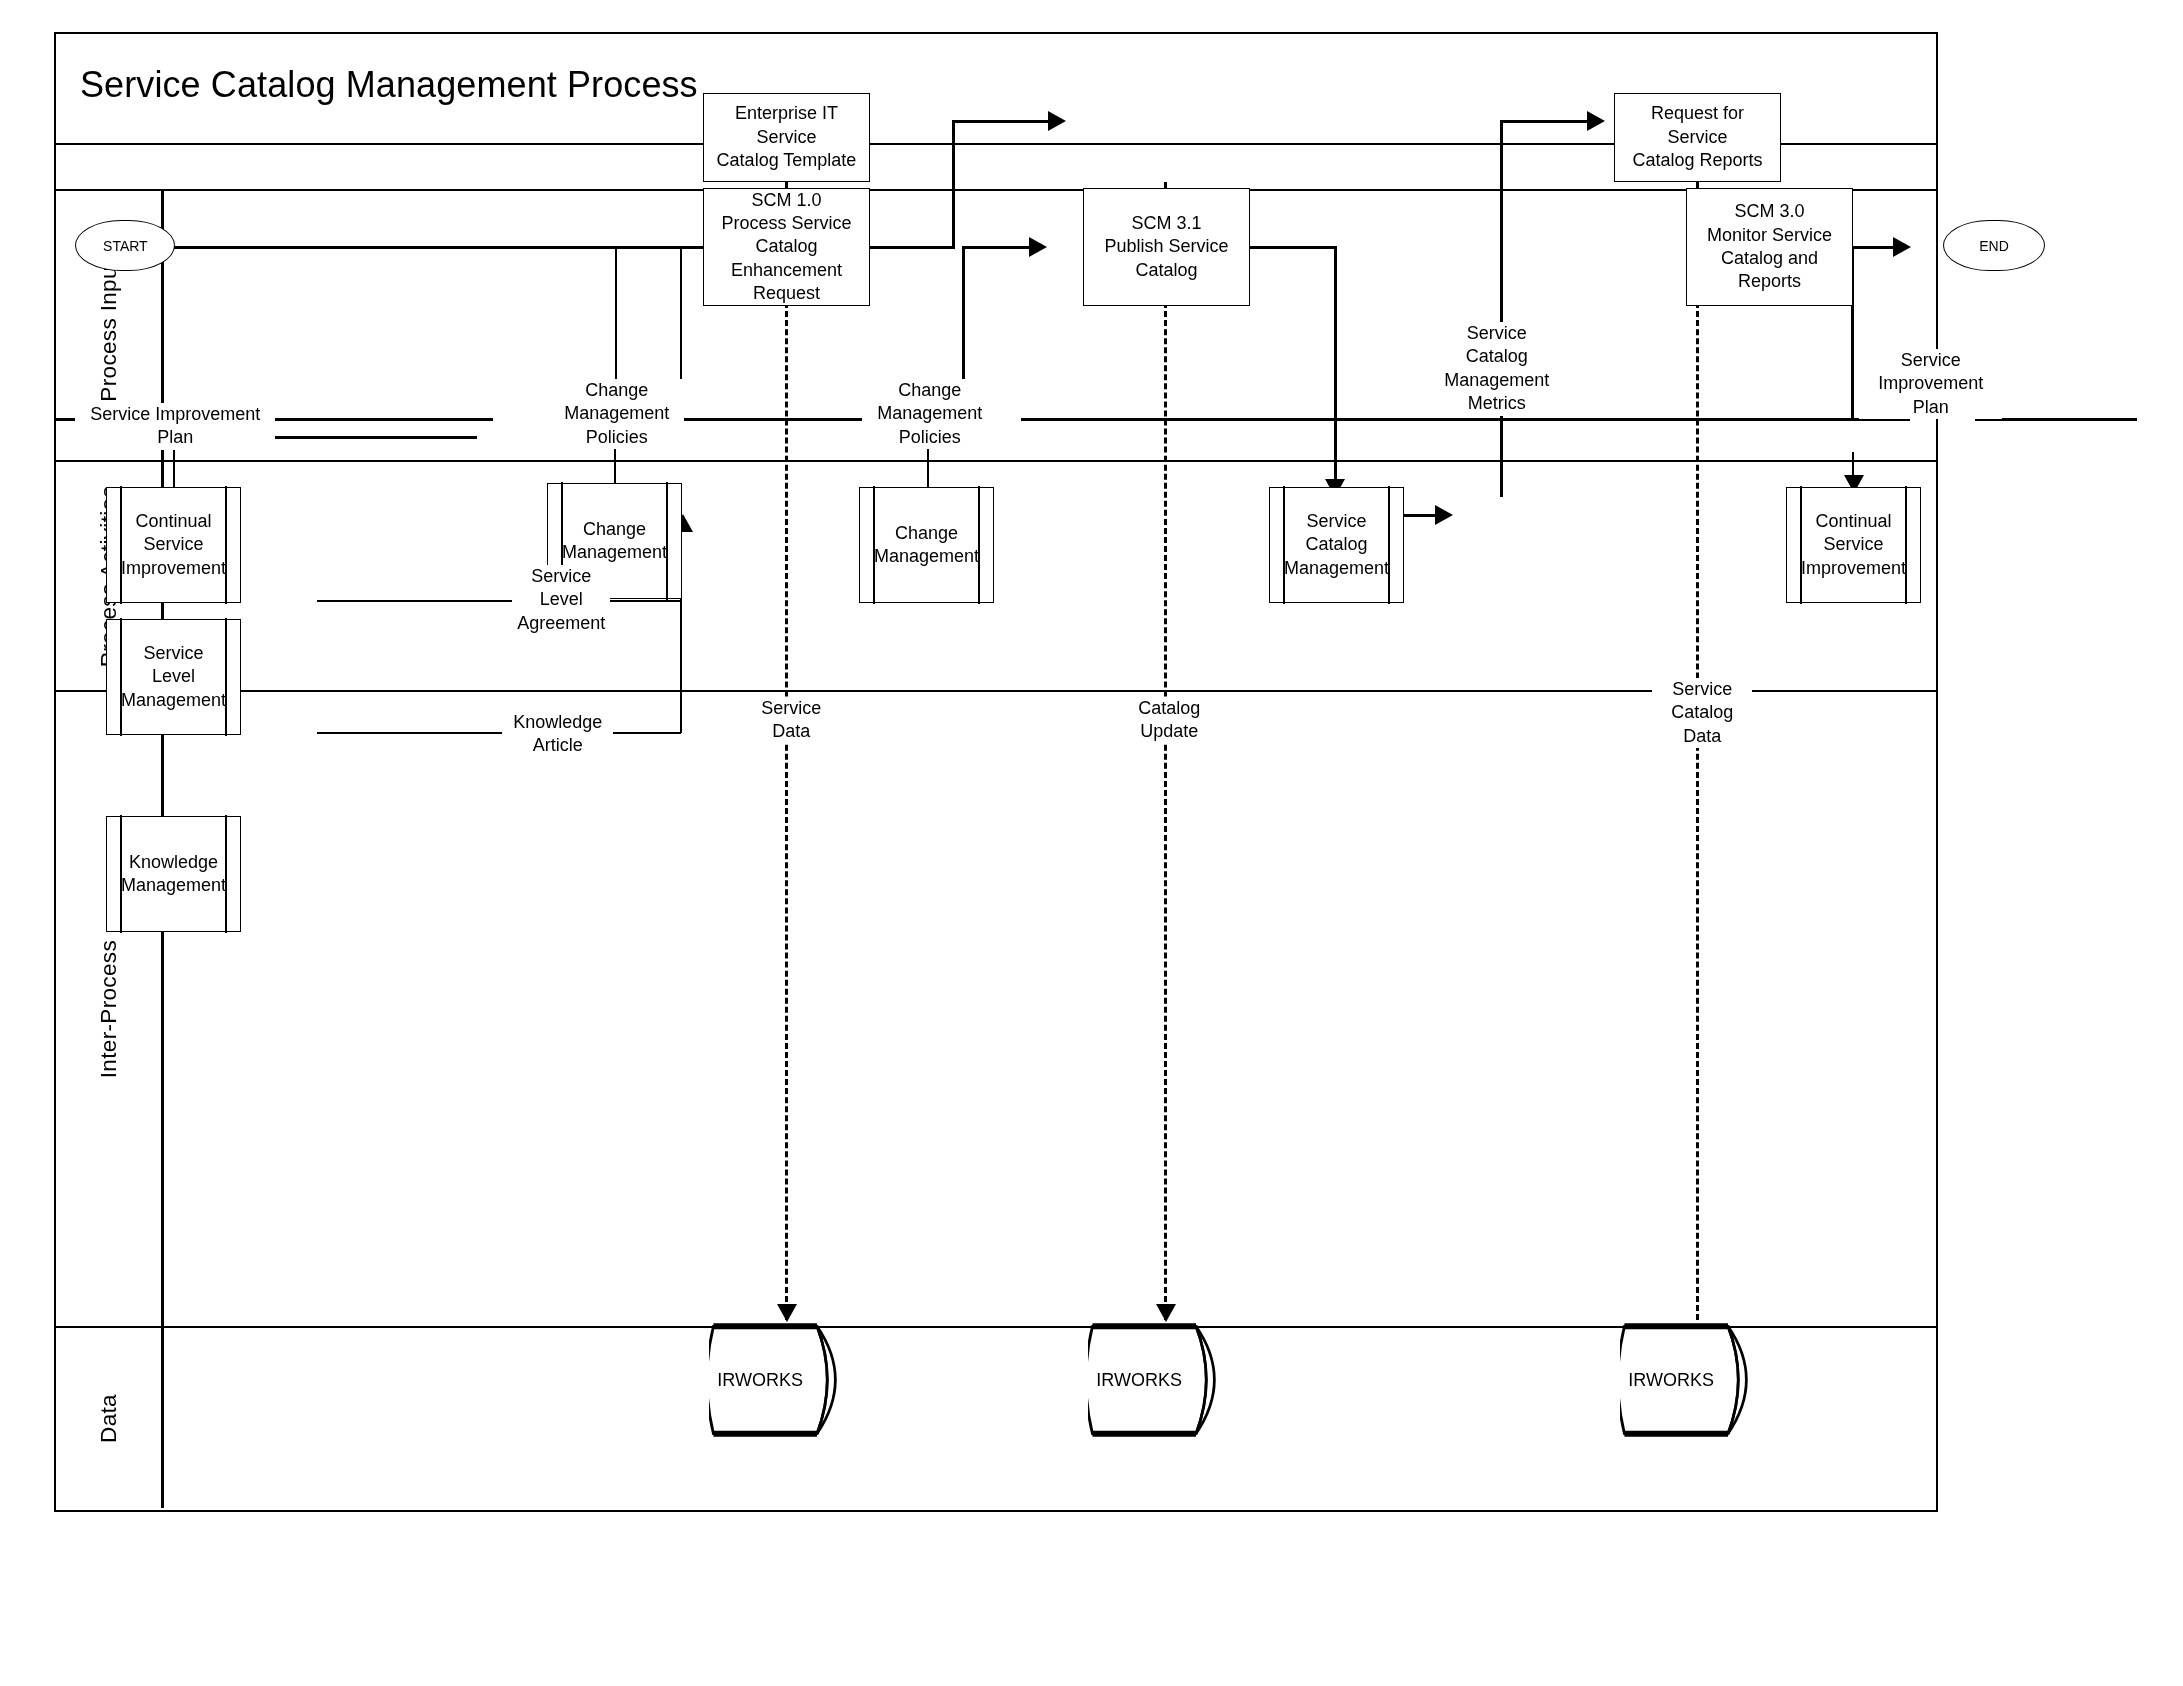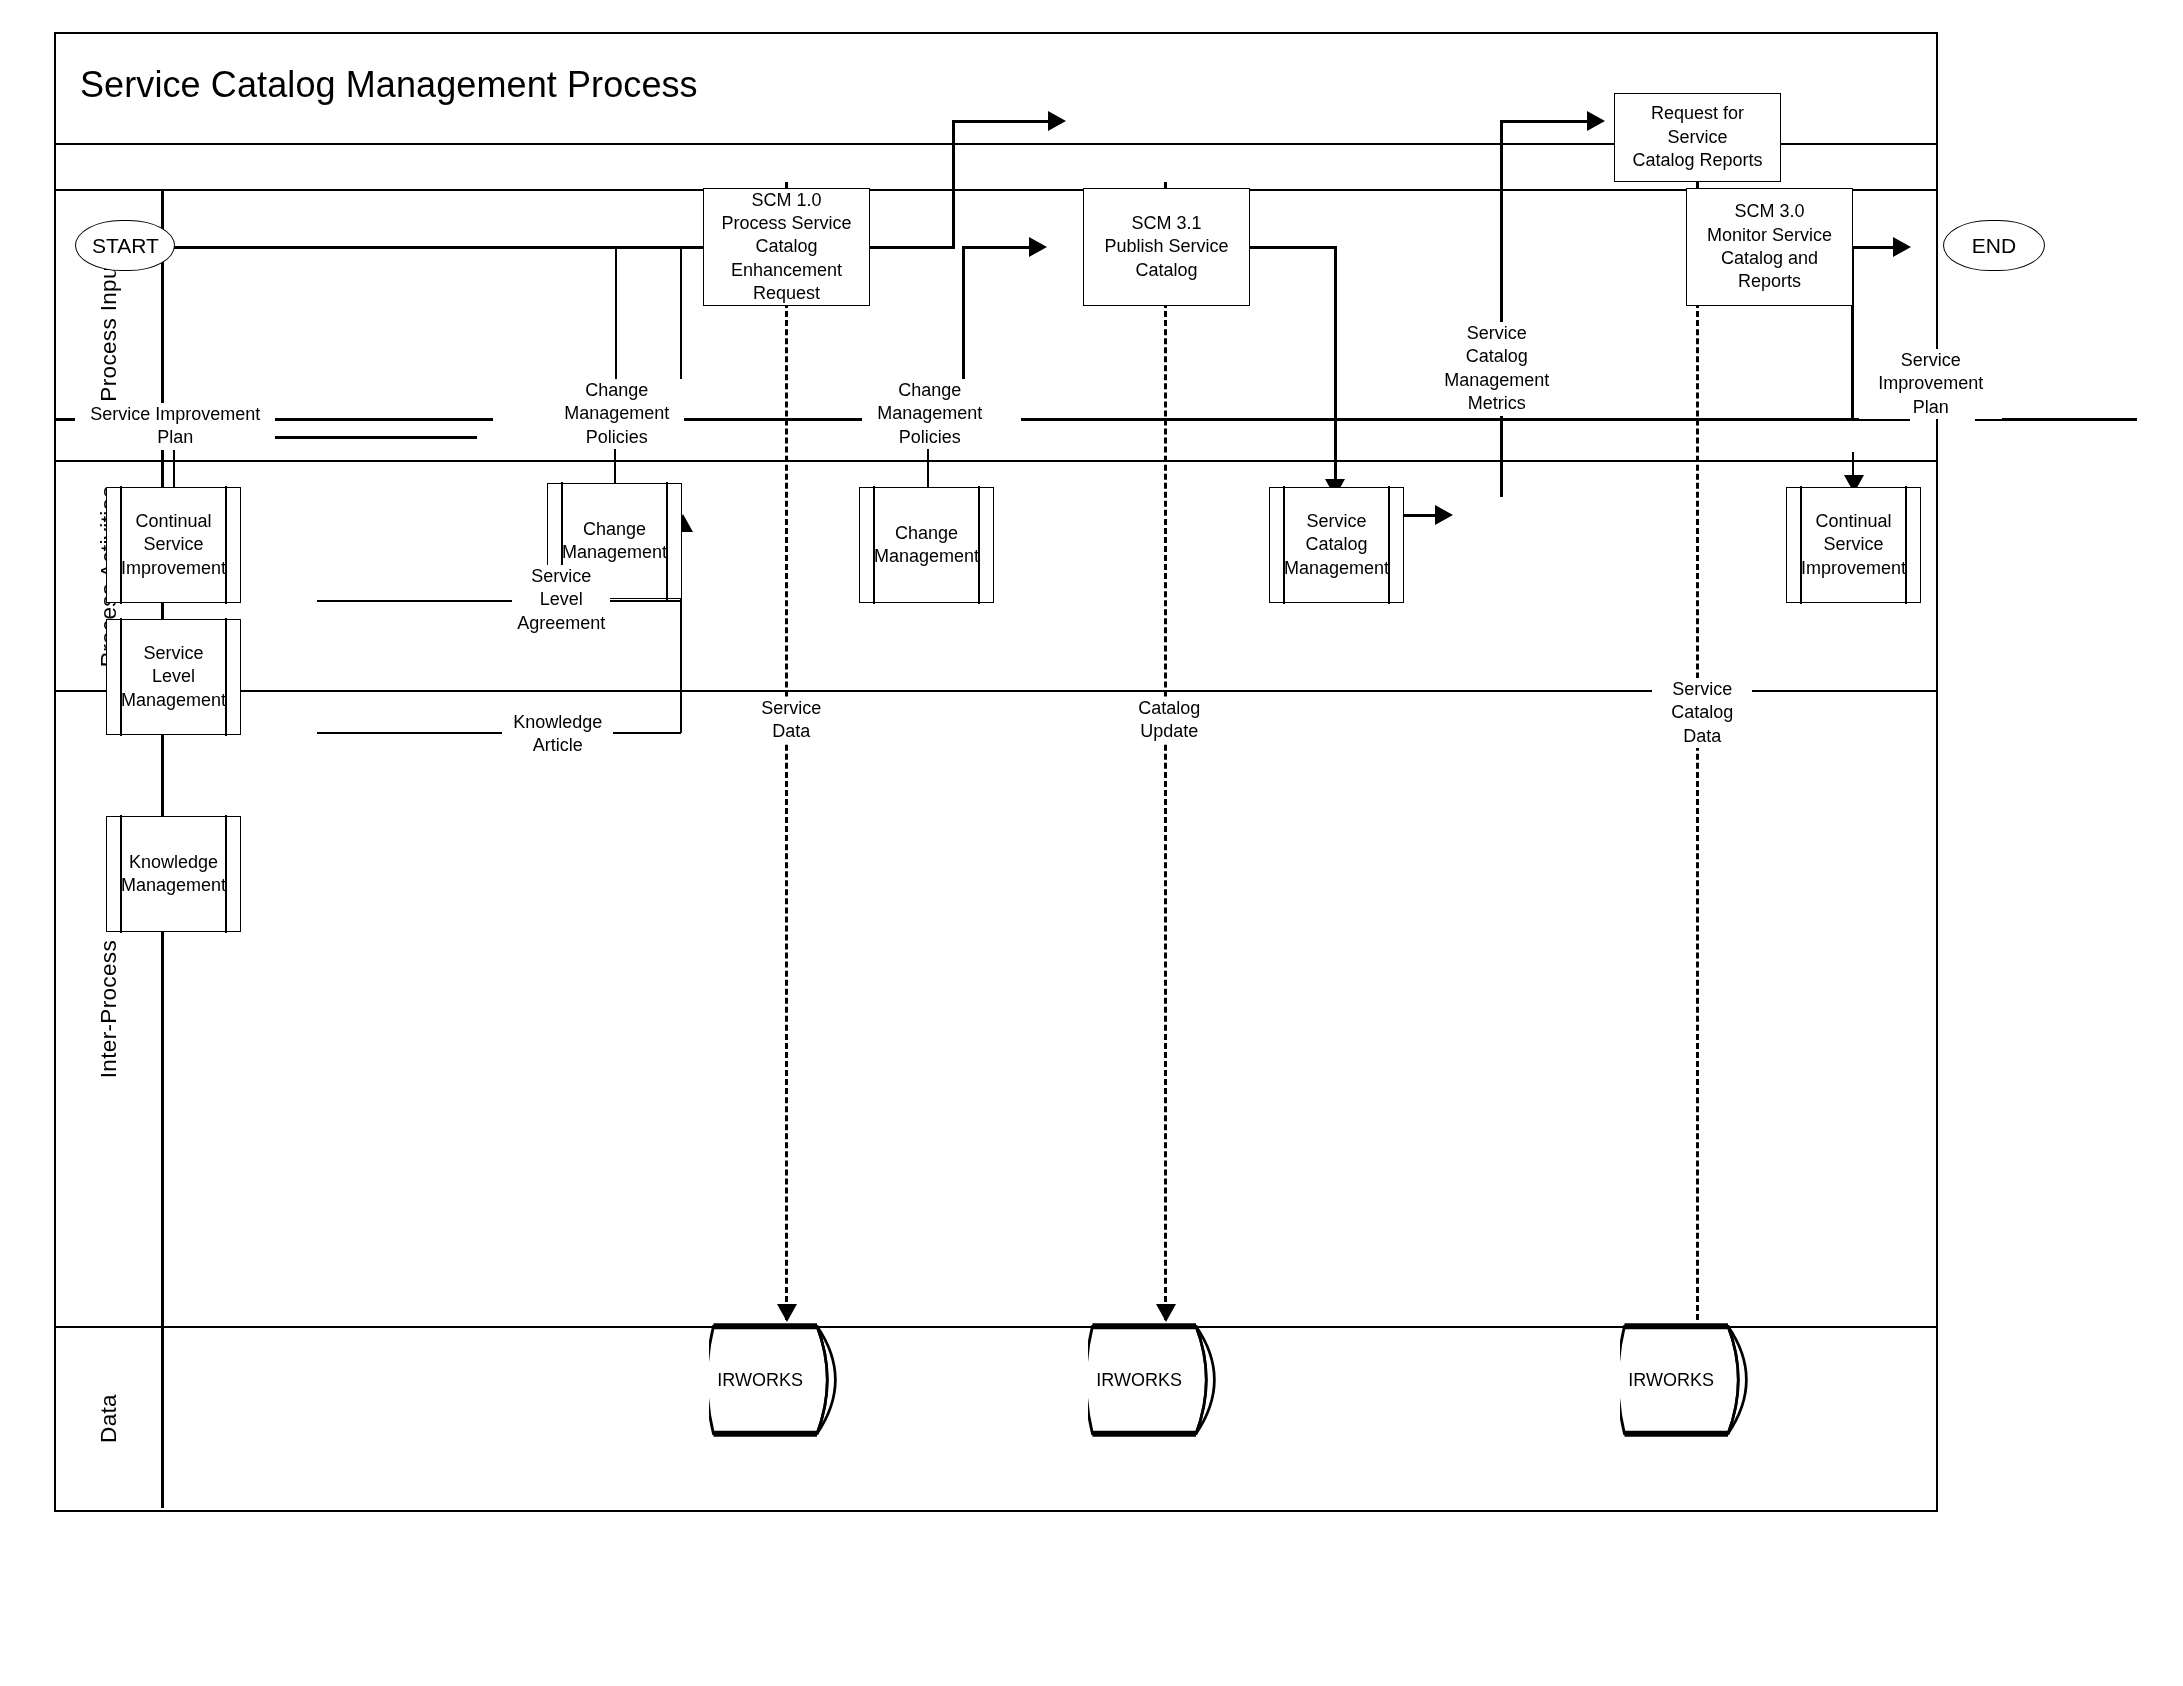--- a/index.html
+++ b/index.html
@@ -47,21 +47,21 @@
   .subproc .inner{position:absolute;top:-1.6px;bottom:-1.6px;width:1.6px;background:#000;}
   .subproc .inner.l{left:13px;}
   .subproc .inner.r{right:13px;}
   .subproc .lbl{position:absolute;left:16px;right:16px;top:0;bottom:0;
                 display:flex;align-items:center;justify-content:center;text-align:center;
                 font-size:18px;line-height:1.30;}
 
   
   .term{position:absolute;box-sizing:border-box;background:#fff;border:1.6px solid #000;
         border-radius:49px/27px;display:flex;align-items:center;justify-content:center;
-        font-size:21px;}
+        font-size:14px;}
 
   
   .cyl{position:absolute;}
   .cyl svg{display:block;}
   .cyl .cyl-label{position:absolute;left:0;right:0;top:50%;transform:translateY(-50%);
                   text-align:center;font-size:18px;}
 
   
   .ln{position:absolute;background:#000;}
   .ln.h{height:3.2px;}
@@ -191,20 +191,24 @@
     <div class="dl v" style="left:729px;top:259px;height:1027px;"></div>
     <div class="arw down" style="left:721px;top:1270px;"></div>
     <div class="arw up" style="left:721px;top:243px;"></div>
 
     <div class="dl v" style="left:1108px;top:259px;height:1027px;"></div>
     <div class="arw down" style="left:1100px;top:1270px;"></div>
 
     <div class="dl v" style="left:1640px;top:259px;height:1027px;"></div>
     <div class="arw up" style="left:1632px;top:243px;"></div>
 
+    <div class="node" style="left:647px;top:59px;width:167px;height:89px;">
+      <span class="txt" style="white-space: pre-line;">Enterprise IT Service
+Catalog Template</span>
+    </div>
 
 
     <div class="node" style="left:1558px;top:59px;width:167px;height:89px;">
       <span class="txt" style="white-space: pre-line;">Request for Service
 Catalog Reports</span>
     </div>
 
     <div class="term" style="left:19.4px;top:186px;width:100px;height:51px;">
       <span style="white-space: pre-line;">START</span>
     </div>

